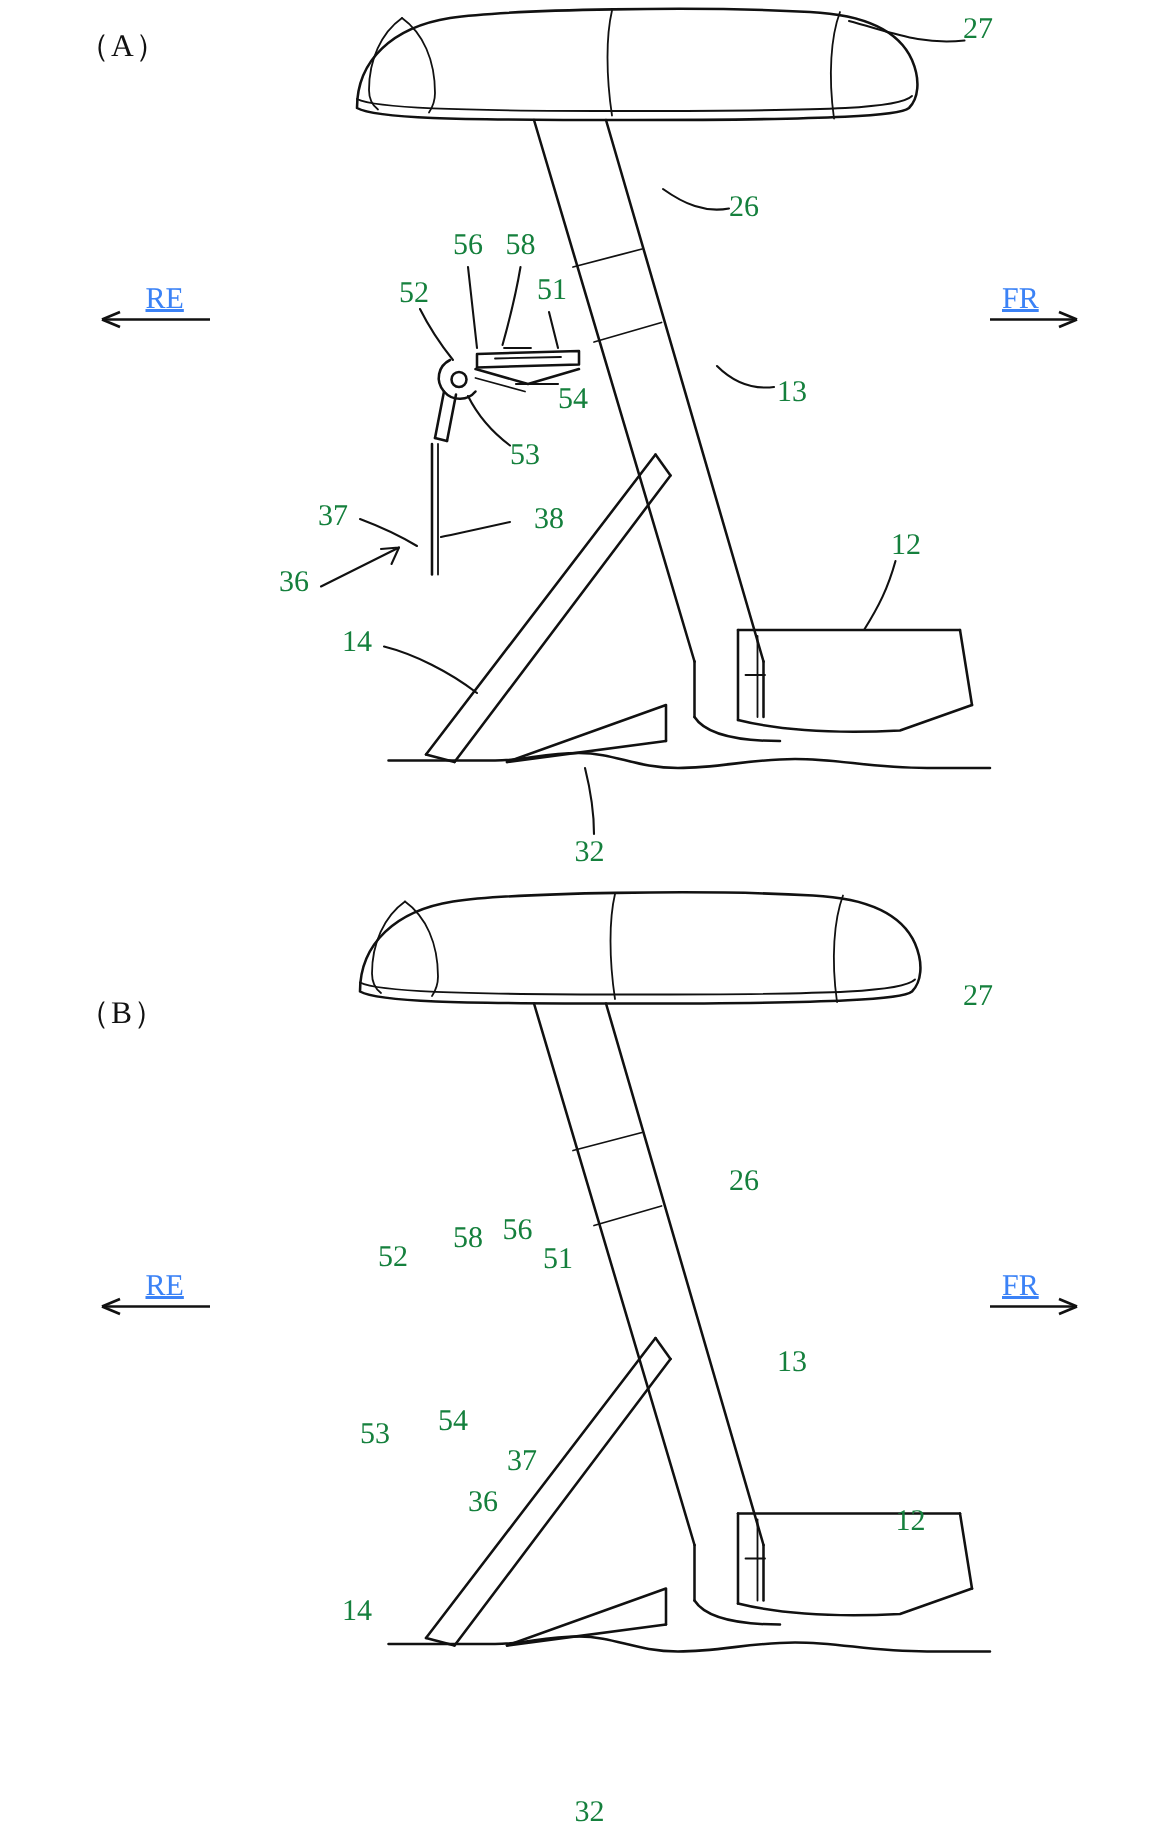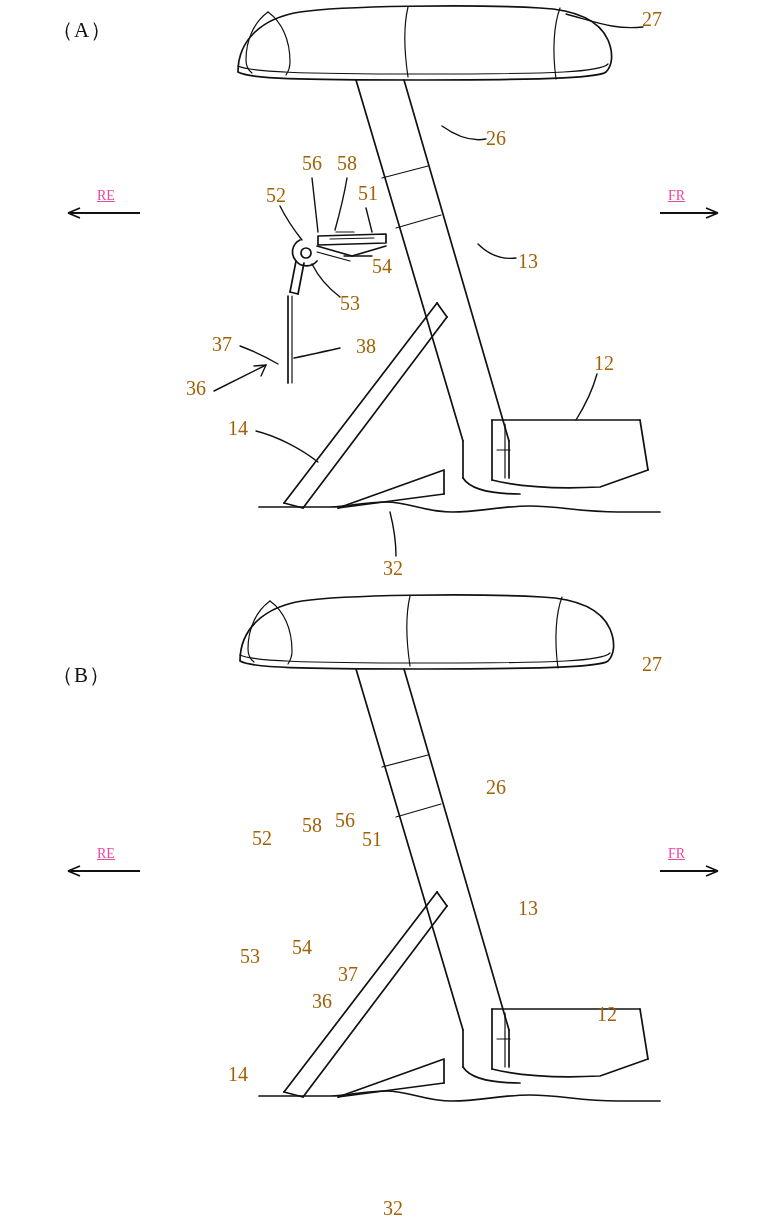--- a/index.html
+++ b/index.html
@@ -32,29 +32,29 @@
     position: absolute;
     font-size: 21px;
     letter-spacing: 1px;
     color: #111;
     font-family: "Liberation Serif", serif;
   }
   .ref {
     position: absolute;
     font-size: 20px;
     font-family: "Liberation Serif", serif;
-    color: #a16207;
+    color: #15803d;
     white-space: nowrap;
   }
   .dir {
     position: absolute;
-    font-size: 14px;
+    font-size: 20px;
     font-family: "Liberation Serif", serif;
     text-decoration: underline;
-    color: #ec4899;
+    color: #3b82f6;
   }
   svg {
     position: absolute;
     left: 0;
     top: 0;
     overflow: visible;
   }
   .ln {
     fill: none;
     stroke: #111111;

